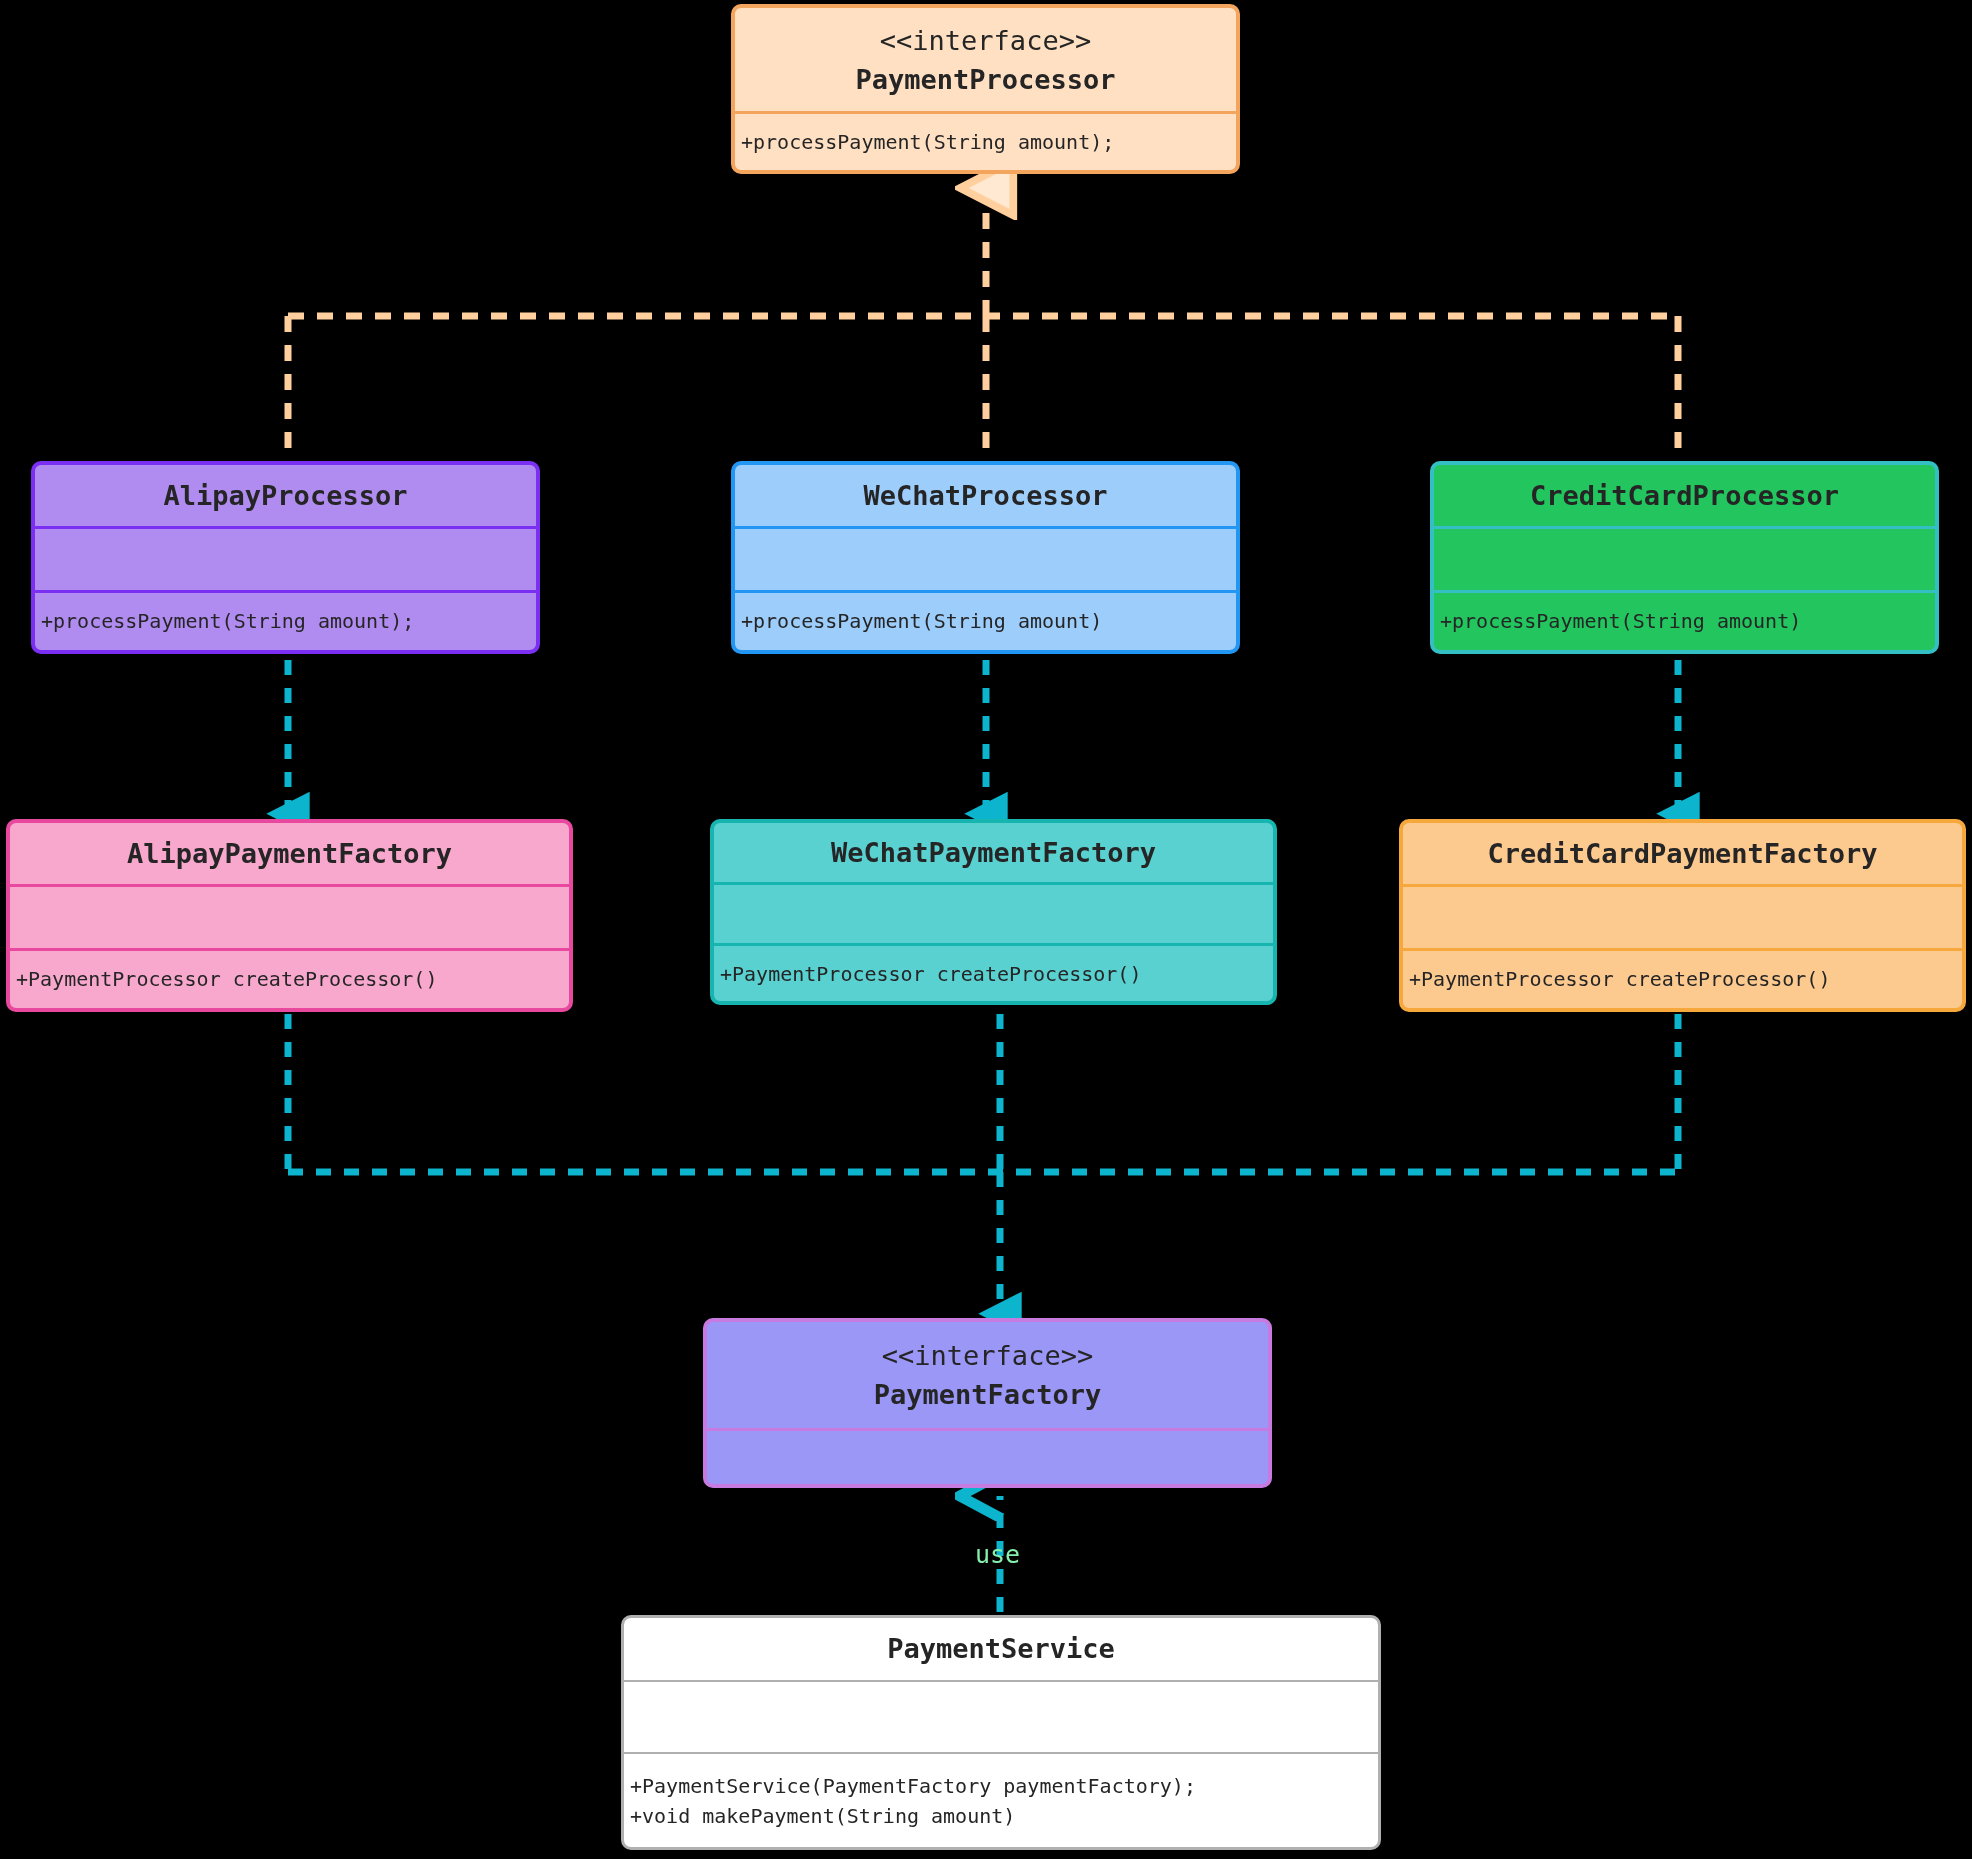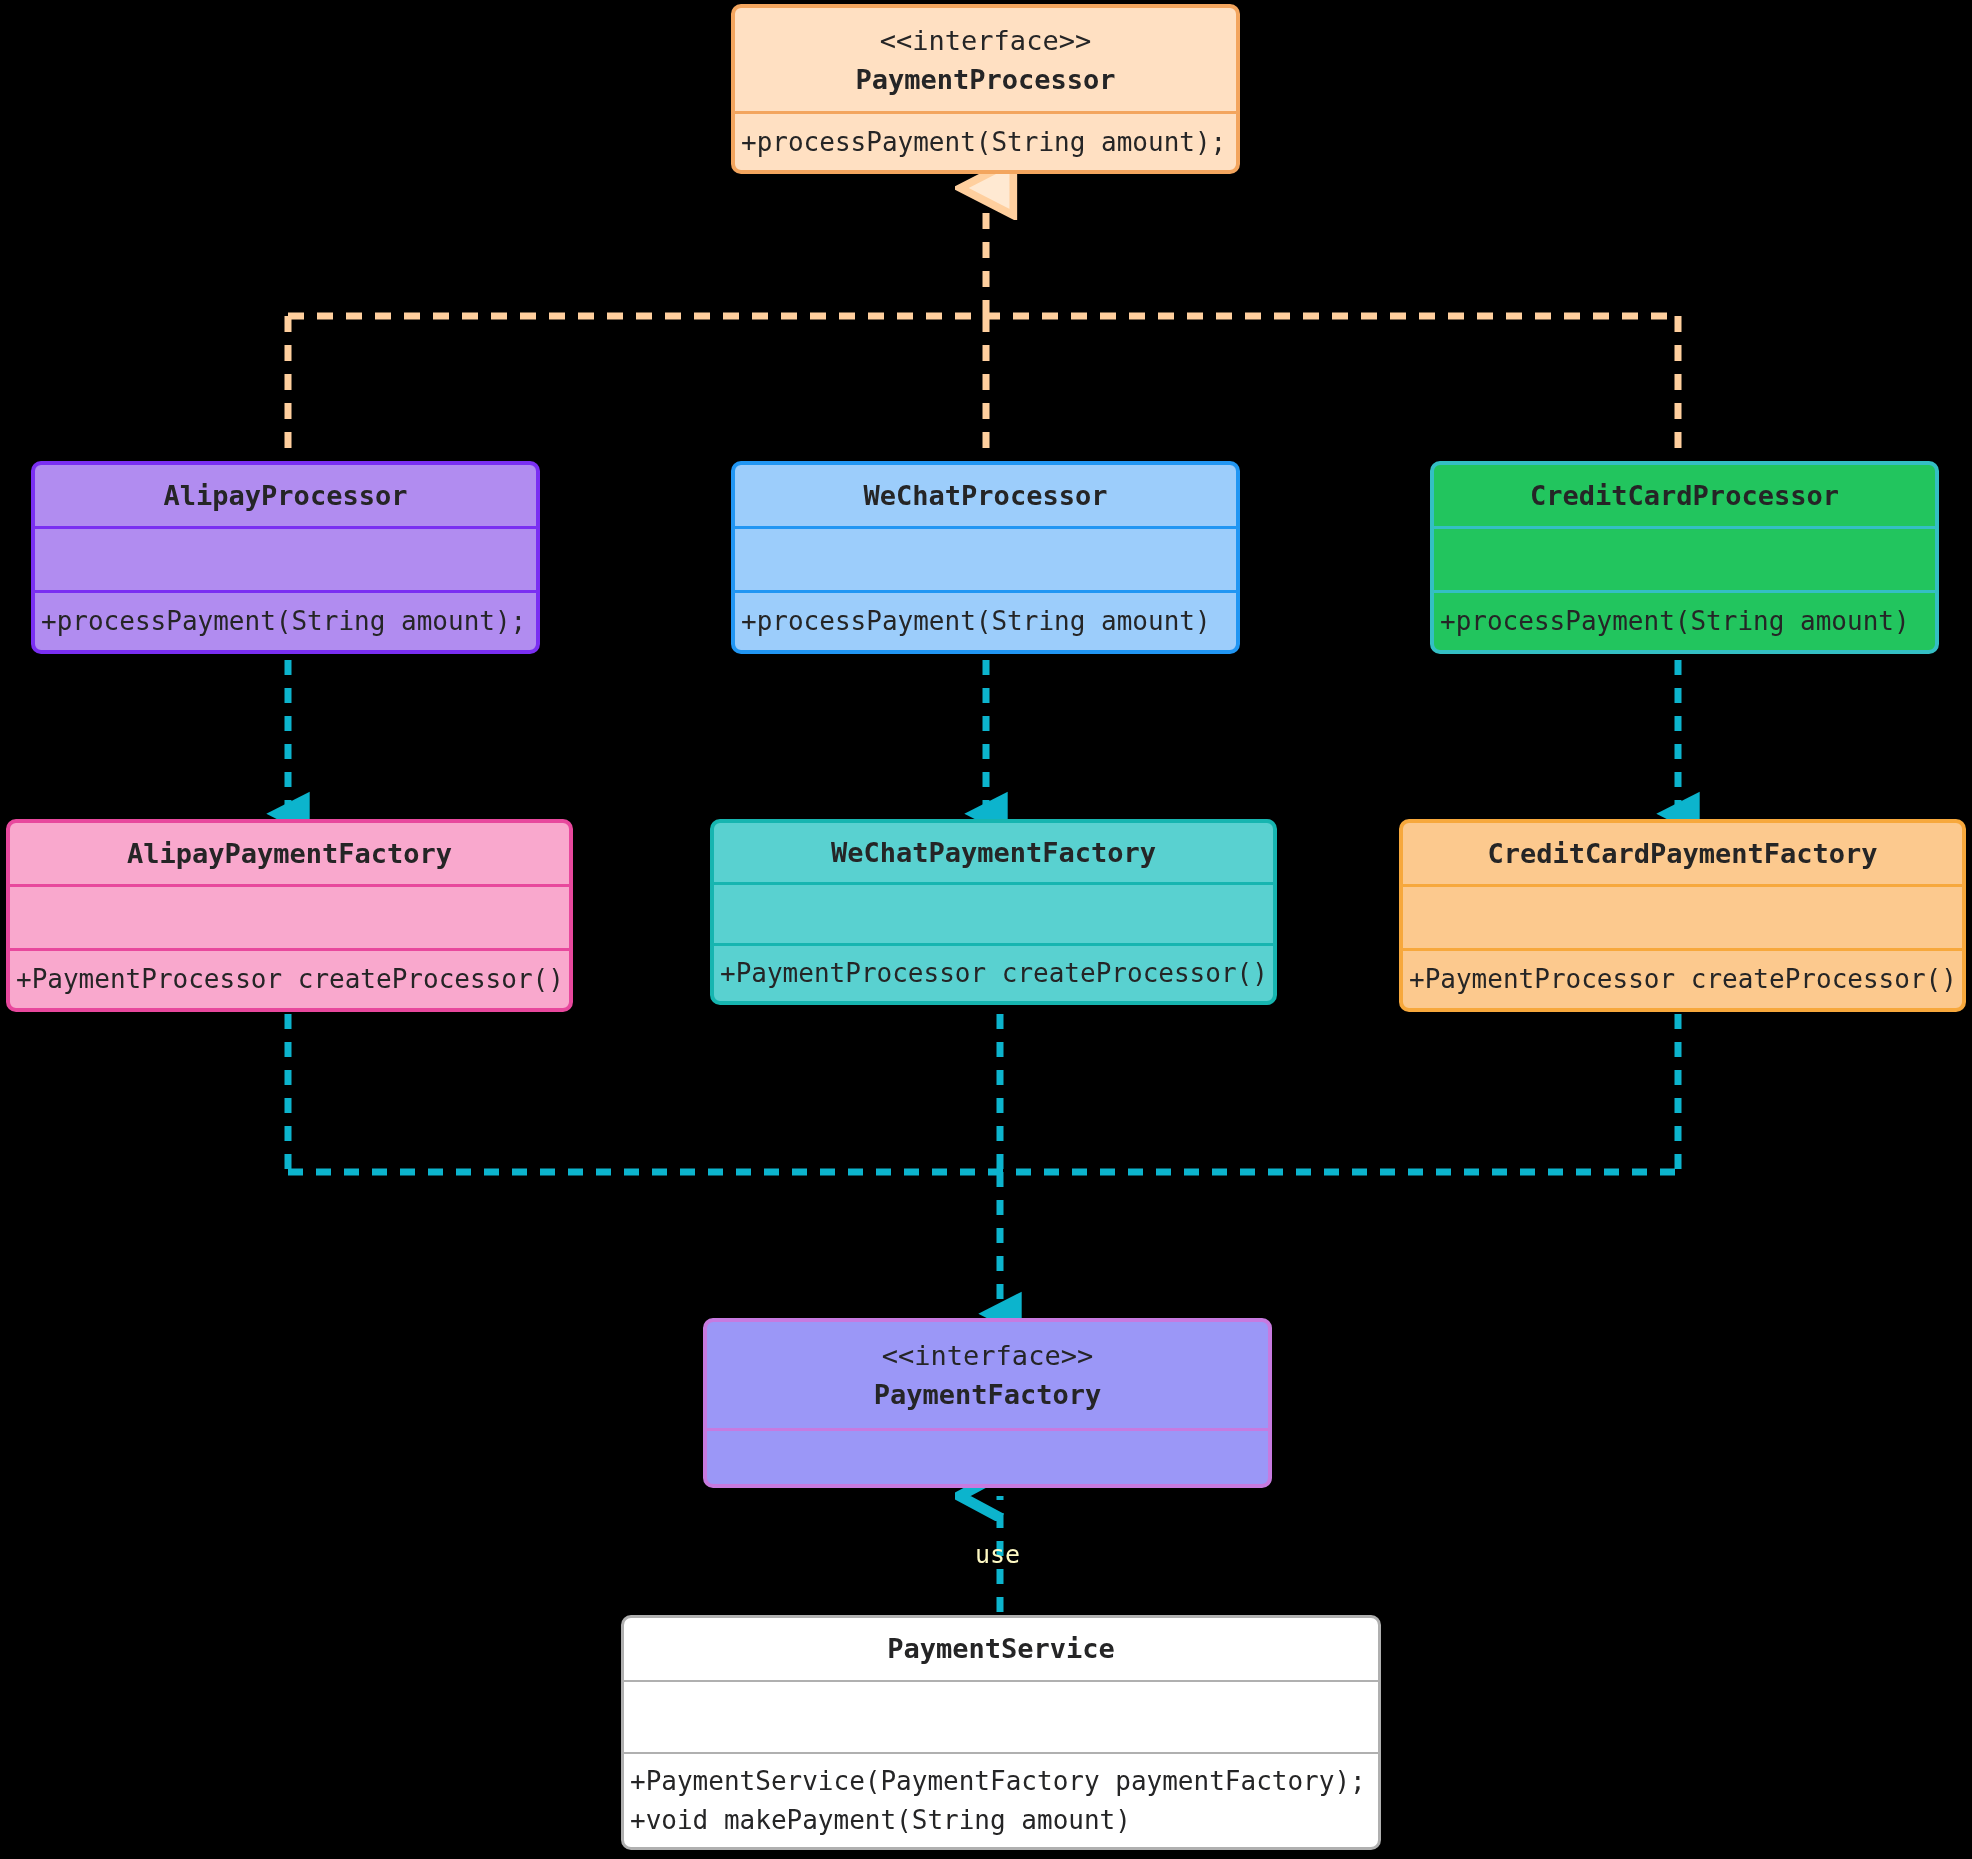--- a/index.html
+++ b/index.html
@@ -64,36 +64,36 @@
     height: 3px;
     width: 100%;
     flex: none;
   }
   .uml-attrs {
     flex: 1 1 auto;
     min-height: 0;
   }
   .uml-methods {
     padding: 0 0 0 6px;
-    font-size: 26px;
+    font-size: 20px;
     color: #252526;
     line-height: 1.5;
     font-family: "DejaVu Sans Mono", "Liberation Mono", monospace;
     display: flex;
     flex-direction: column;
     justify-content: center;
   }
   .uml-methods div {
     white-space: nowrap;
   }
   .edge-label {
     position: absolute;
     font-family: "DejaVu Sans Mono", "Liberation Mono", monospace;
     font-size: 25px;
-    color: #fef9c3;
+    color: #86efac;
     white-space: nowrap;
   }
 </style>
 </head>
 <body>
 
 <div id="canvas">
 
   <svg class="edges" viewBox="0 0 1972 1859">
     <defs>

